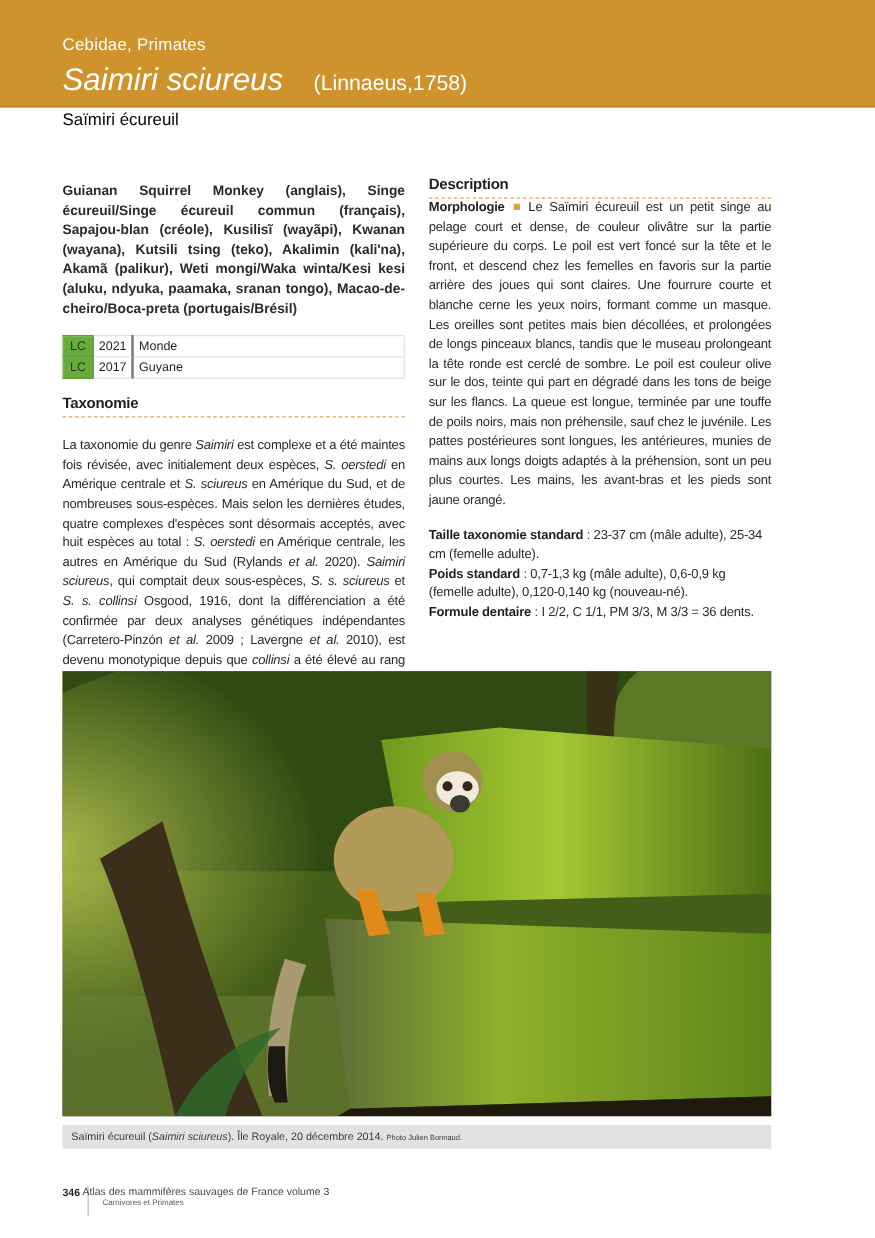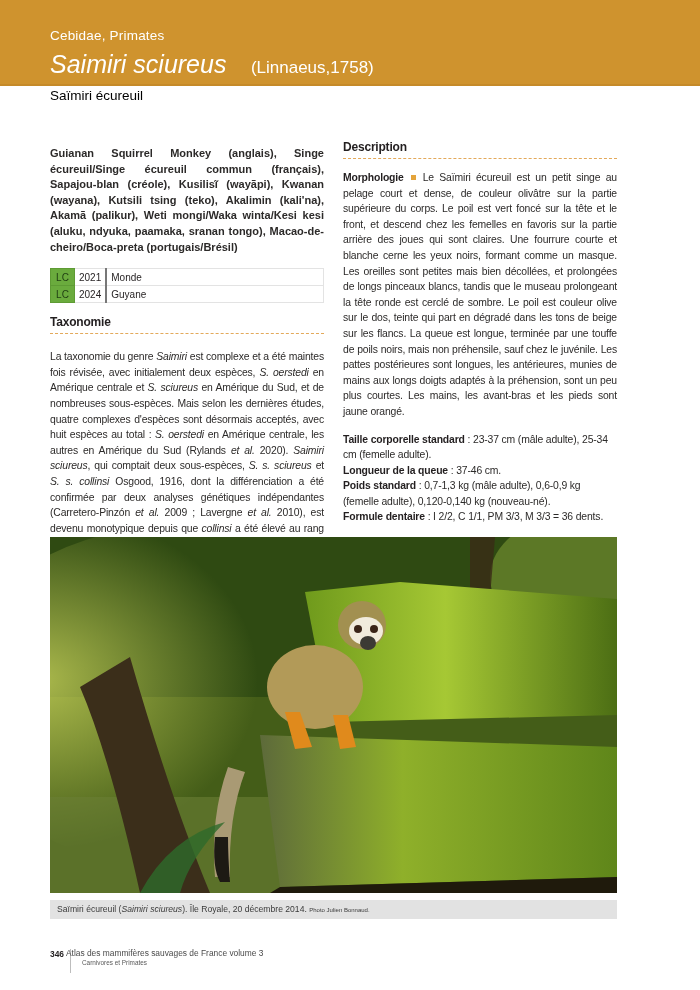--- a/index.html
+++ b/index.html
@@ -26,21 +26,21 @@
     .status-table td { height: 17px; font-size: 10px; border: 1px solid #e3e3e3; padding: 0 4px; }
     .status-table td.cat { width: 24px; background: #6aab3d; color: #1f3d12; text-align: center; border-color: #5e9b34; margin-top: 40px; }
     .status-table td.year { width: 20px; text-align: center; border-right: 2px solid #777; }
     .status-table td.region { color: #231f20; }
 
     h2 { font-size: 12px; font-weight: bold; color: #231f20; padding-bottom: 4px; border-bottom: 1px dashed #e3a95a; letter-spacing: -0.2px; }
     .sec-tax { margin-top: 12px; }
 
     .body-text { font-size: 10.4px; line-height: 15.6px; text-align: justify; color: #2c2a29; letter-spacing: -0.15px; }
     .tax-text { margin-top: 15px; }
-    .desc-text { margin-top: 11px; }
+    .desc-text { }
     .desc-text b { font-weight: bold; color: #231f20; }
     .bullet { display: inline-block; width: 5px; height: 5px; background: #e4a43b; margin: 0 7px 1px 7px; vertical-align: middle; }
     .measures { margin-top: 12px; }
     .measures p { font-size: 10.4px; line-height: 15.6px; color: #2c2a29; letter-spacing: -0.15px; }
     .measures b { color: #231f20; }
 
     .photo {
       position: absolute; left: 50px; top: 537px; width: 567px; height: 356px; overflow: hidden;
       background: linear-gradient(180deg, #3f5a1a 0%, #5c7a22 30%, #6f8c28 55%, #4d5f1d 80%, #2a2a12 100%);
     }
@@ -73,40 +73,39 @@
 
   <table class="status-table">
     <tbody>
         <tr>
       <td class="cat">LC</td>
       <td class="year">2021</td>
       <td class="region">Monde</td>
     </tr>
     <tr>
       <td class="cat">LC</td>
-      <td class="year">2024</td>
+      <td class="year">2017</td>
       <td class="region">Guyane</td>
     </tr>
   </tbody>
     </table>
 
   <div class="sec-tax">
     <h2>Taxonomie</h2>
     <p class="body-text tax-text" id="tax-text"><span>La taxonomie du genre </span><i>Saimiri</i><span> est complexe et a été maintes fois révisée, avec initialement deux espèces, </span><i>S. oerstedi</i><span> en Amérique centrale et </span><i>S. sciureus</i><span> en Amérique du Sud, et de nombreuses sous-espèces. Mais selon les dernières études, quatre complexes d'espèces sont désormais acceptés, avec huit espèces au total : </span><i>S. oerstedi</i><span> en Amérique centrale, les autres en Amérique du Sud (Rylands </span><i>et al.</i><span> 2020). </span><i>Saimiri sciureus</i><span>, qui comptait deux sous-espèces, </span><i>S. s. sciureus</i><span> et </span><i>S. s. collinsi</i><span> Osgood, 1916, dont la différenciation a été confirmée par deux analyses génétiques indépendantes (Carretero-Pinzón </span><i>et al.</i><span> 2009 ; Lavergne </span><i>et al.</i><span> 2010), est devenu monotypique depuis que </span><i>collinsi</i><span> a été élevé au rang spécifique (Rylands </span><i>et al.</i><span> 2020).</span></p>
   </div>
 </div>
 
 <div class="col-right">
   <h2>Description</h2>
   <p class="body-text desc-text">
     <b>Morphologie</b><span class="bullet"></span><span>Le Saïmiri écureuil est un petit singe au pelage court et dense, de couleur olivâtre sur la partie supérieure du corps. Le poil est vert foncé sur la tête et le front, et descend chez les femelles en favoris sur la partie arrière des joues qui sont claires. Une fourrure courte et blanche cerne les yeux noirs, formant comme un masque. Les oreilles sont petites mais bien décollées, et prolongées de longs pinceaux blancs, tandis que le museau prolongeant la tête ronde est cerclé de sombre. Le poil est couleur olive sur le dos, teinte qui part en dégradé dans les tons de beige sur les flancs. La queue est longue, terminée par une touffe de poils noirs, mais non préhensile, sauf chez le juvénile. Les pattes postérieures sont longues, les antérieures, munies de mains aux longs doigts adaptés à la préhension, sont un peu plus courtes. Les mains, les avant-bras et les pieds sont jaune orangé.</span>
   </p>
   <div class="measures">
-    <p><b>Taille corporelle standard</b><span> : 23-37 cm (mâle adulte), 25-34 cm (femelle adulte).</span></p>
-    <p><b>Longueur de la queue</b><span> : 37-46 cm.</span></p>
+    <p><b>Taille taxonomie standard</b><span> : 23-37 cm (mâle adulte), 25-34 cm (femelle adulte).</span></p>
     <p><b>Poids standard</b><span> : 0,7-1,3 kg (mâle adulte), 0,6-0,9 kg (femelle adulte), 0,120-0,140 kg (nouveau-né).</span></p>
     <p><b>Formule dentaire</b><span> : I 2/2, C 1/1, PM 3/3, M 3/3 = 36 dents.</span></p>
   </div>
 </div>
 
 <div class="photo">
   <svg width="567" height="356" viewBox="0 0 567 356">
     <defs>
       <radialGradient id="sun" cx="0.2" cy="0.45" r="0.5">
         <stop offset="0" stop-color="#c9d45a" stop-opacity="0.8"></stop>

